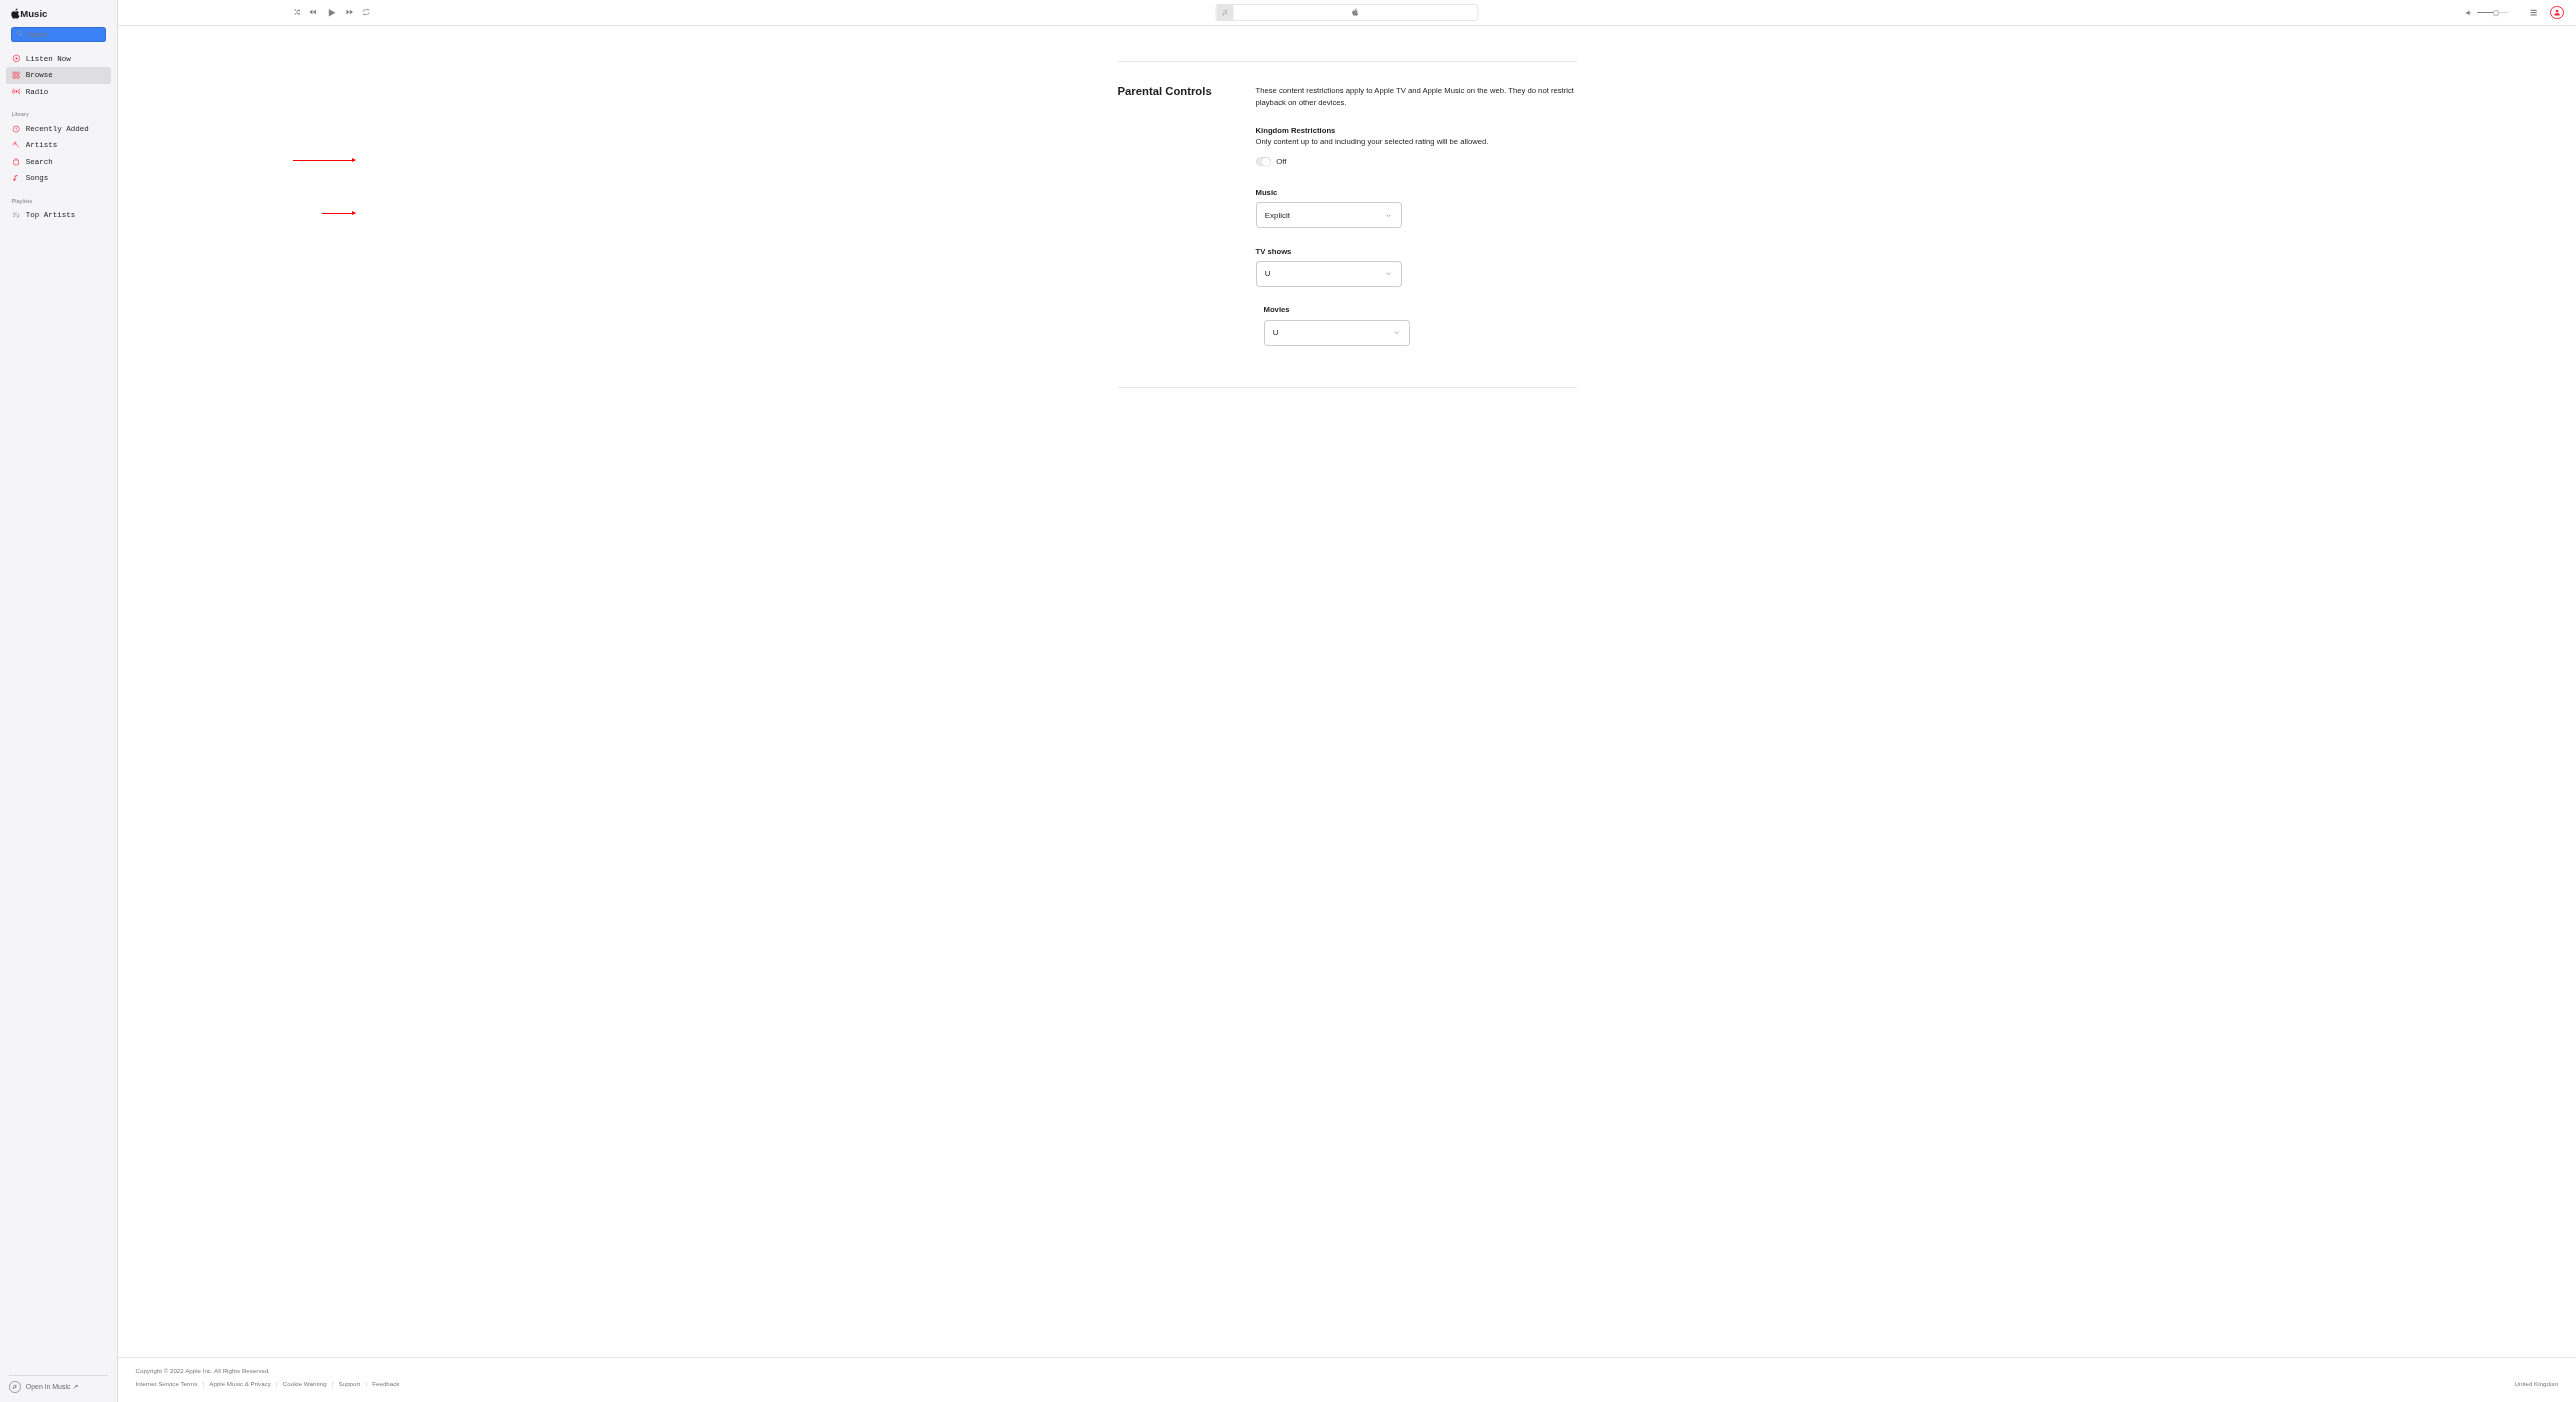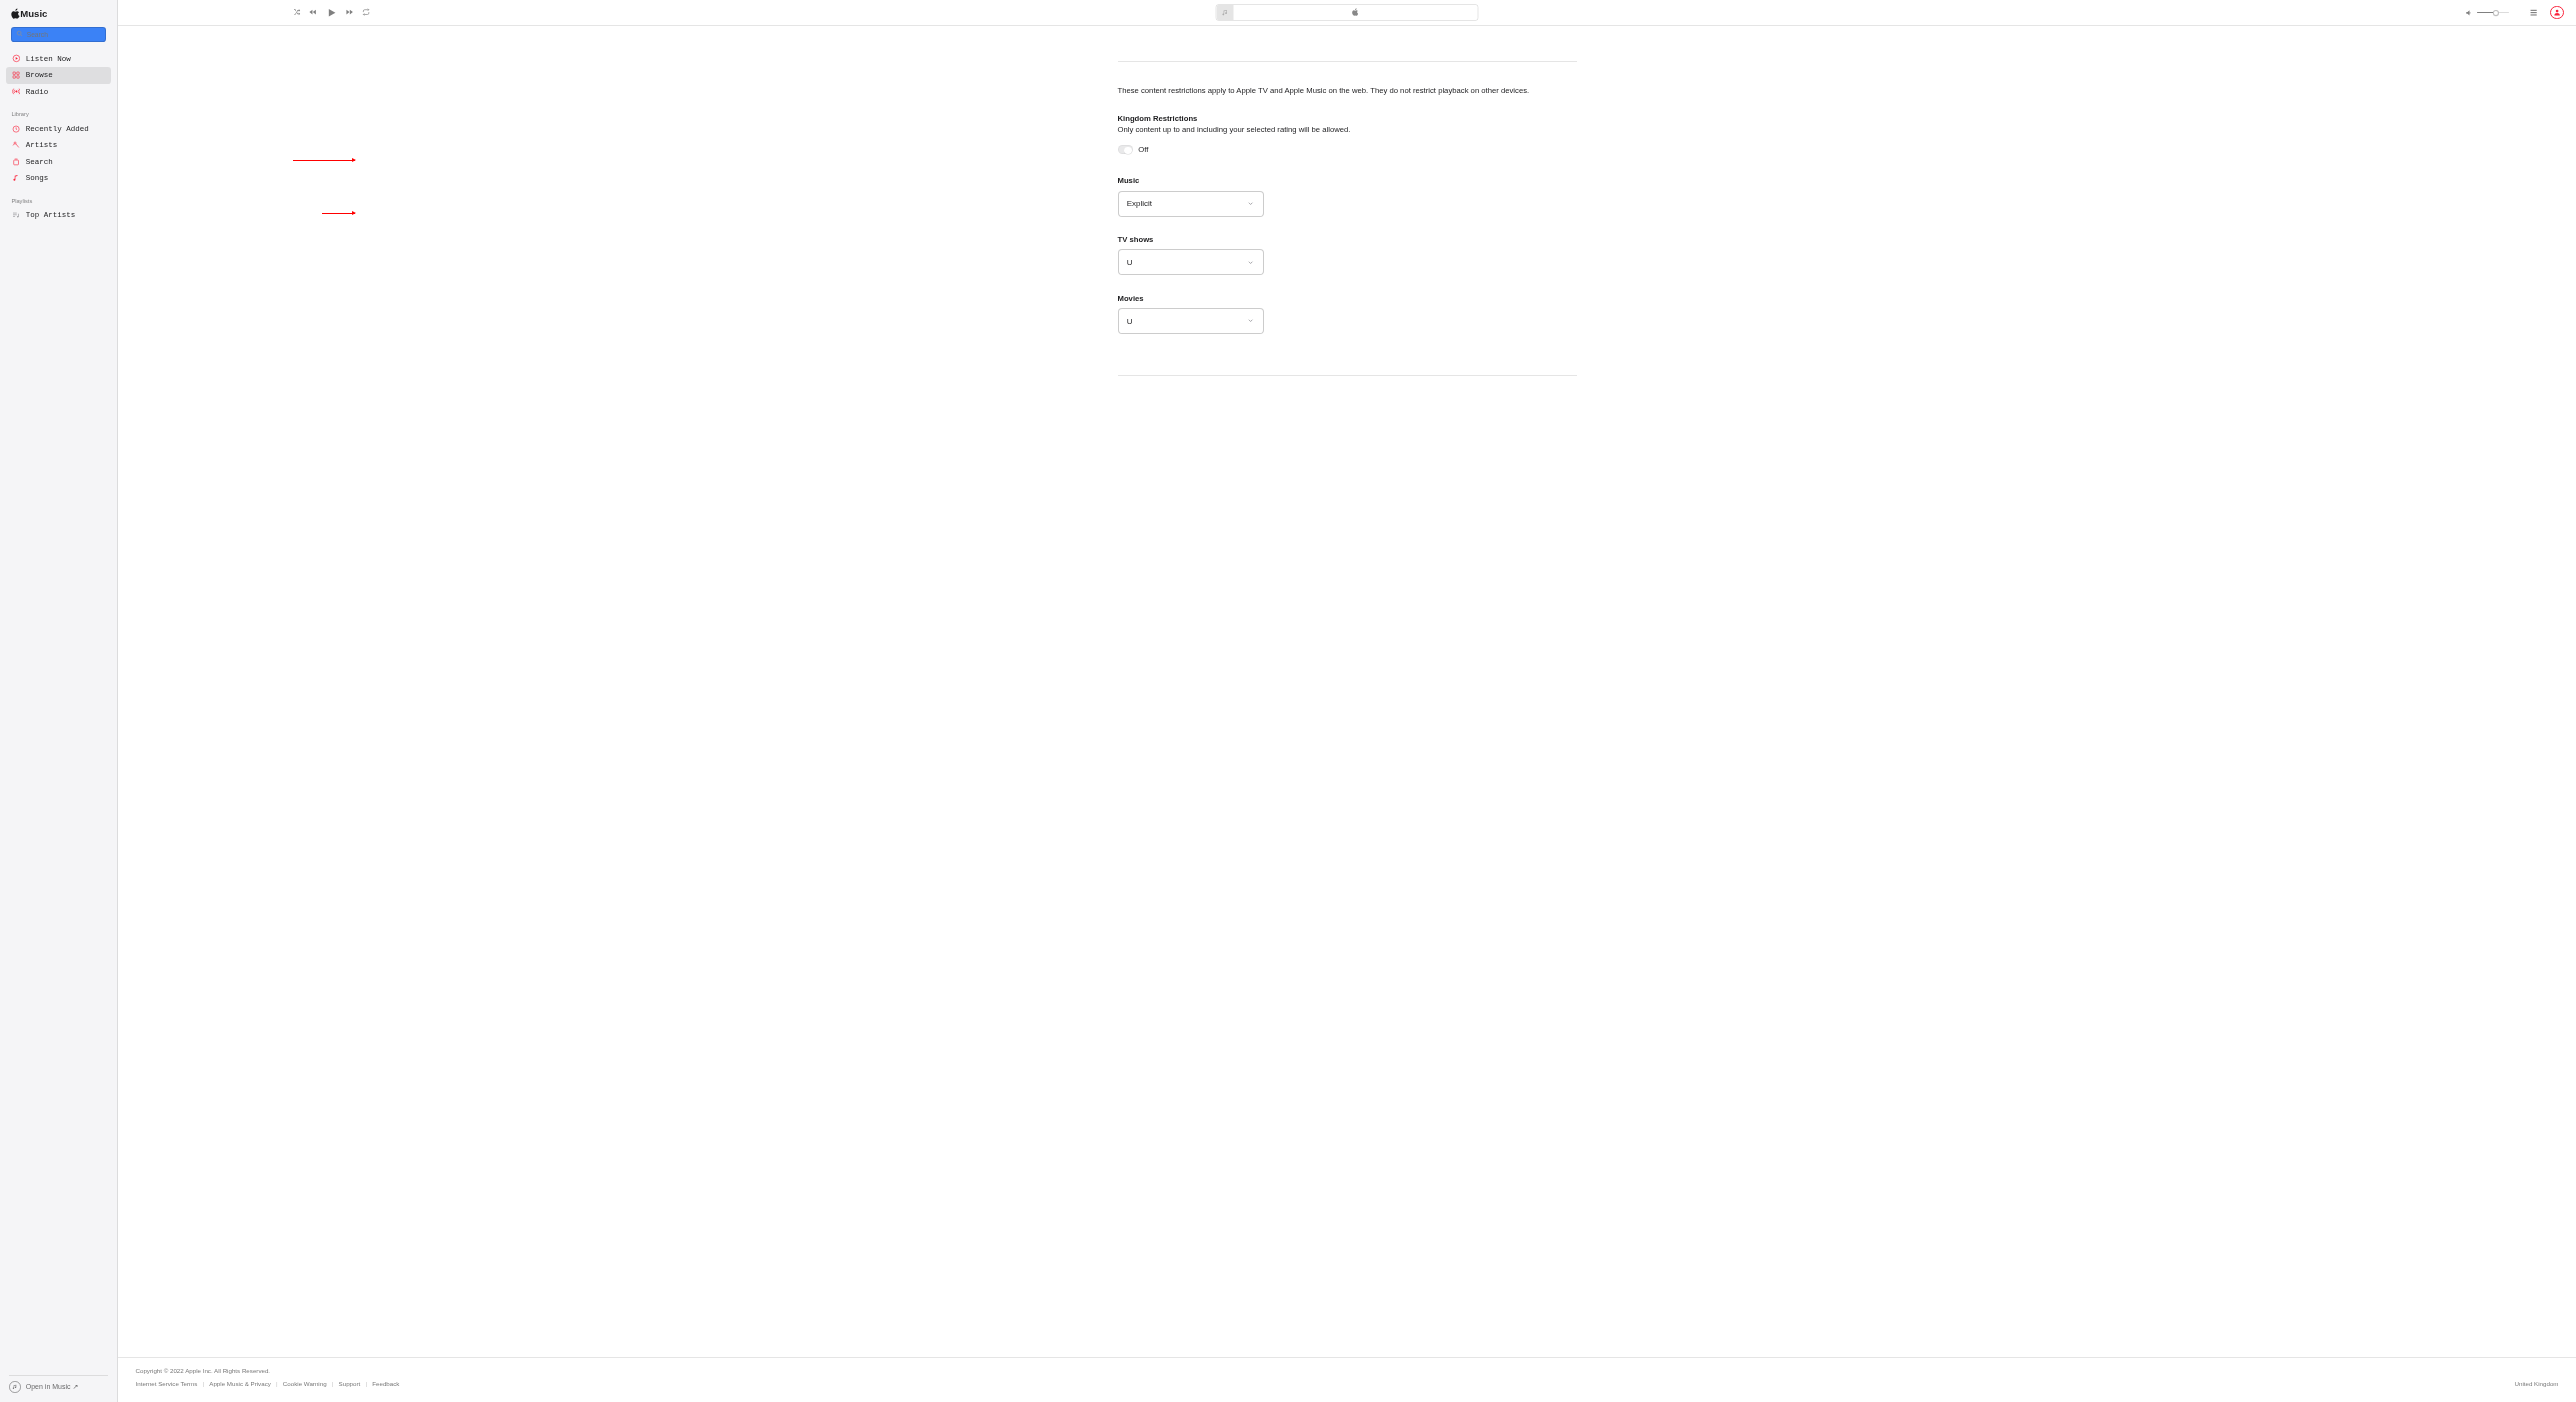--- a/index.html
+++ b/index.html
@@ -310,20 +310,21 @@
             <path d="M4 21c0-4 4-6 8-6s8 2 8 6v1H4v-1z"></path>
           </svg>
       </span>
     </div>
   </div>
 
   <div class="content-scroll arrow-wrap">
     <div class="content-inner">
       <hr class="settings-hr">
       <div class="settings-block">
+        <div class="settings-label">Parental Controls</div>
         <div class="settings-body">
           <div class="settings-desc">These content restrictions apply to Apple TV and Apple Music on the web. They do not restrict playback on other devices.</div>
 
           <div class="subhead">Kingdom Restrictions</div>
           <div class="subtext">Only content up to and including your selected rating will be allowed.</div>
           <div class="toggle-row">
             <div class="toggle">
                 <div class="knob"></div>
               </div>
             <div class="toggle-label">Off</div>
@@ -342,21 +343,21 @@
           <div class="field-group">
             <div class="subhead">TV shows</div>
             <div class="select">
               <span>U</span>
               <svg width="7.2" height="7.2" viewBox="0 0 24 24" fill="none" stroke="currentColor" stroke-width="2.4">
                   <path d="M6 9l6 6 6-6"></path>
                 </svg>
             </div>
           </div>
 
-          <div class="field-group" style="margin-bottom:10.3px;">
+          <div class="field-group" style="margin-bottom:10.3px;margin-left:8px;">
             <div class="subhead">Movies</div>
             <div class="select">
               <span>U</span>
               <svg width="7.2" height="7.2" viewBox="0 0 24 24" fill="none" stroke="currentColor" stroke-width="2.4">
                   <path d="M6 9l6 6 6-6"></path>
                 </svg>
             </div>
           </div>
         </div>
       </div>

